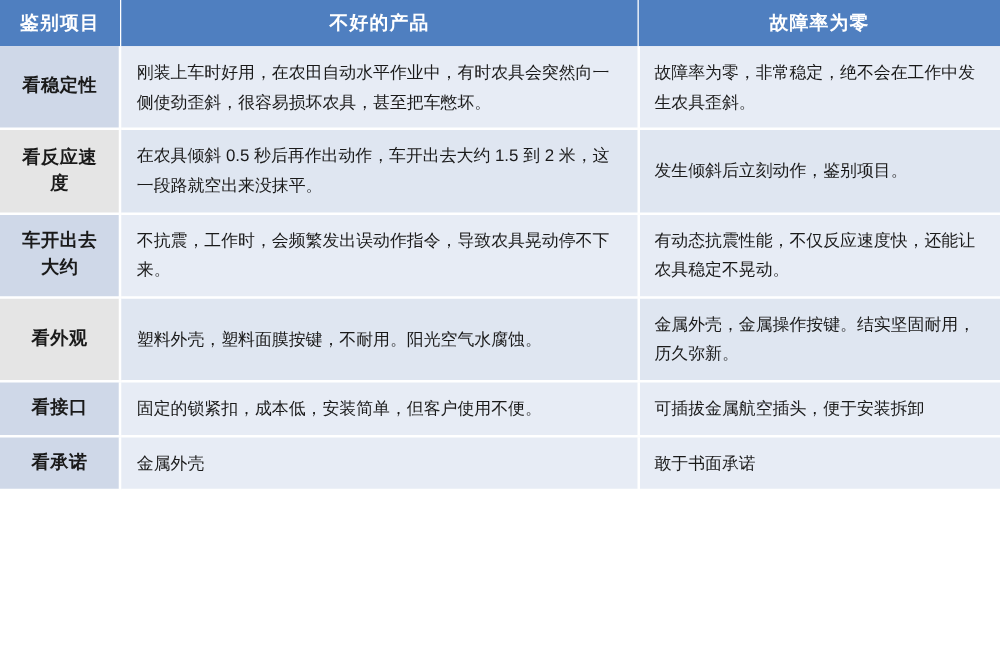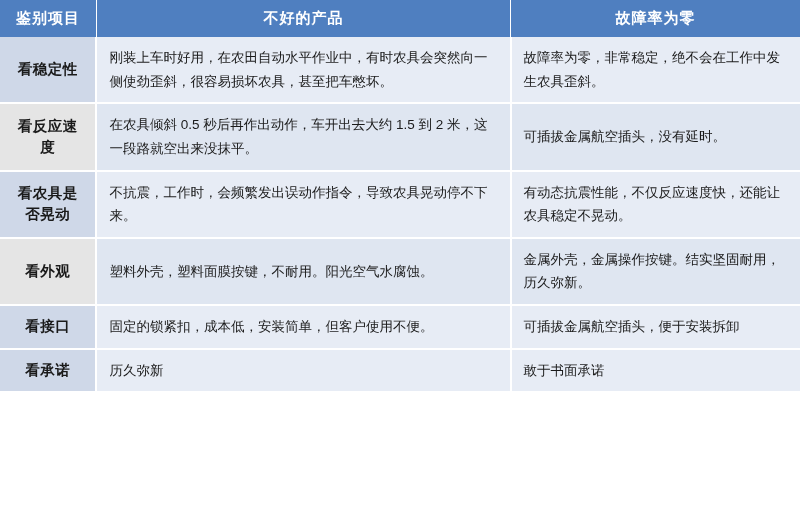--- a/index.html
+++ b/index.html
@@ -95,36 +95,36 @@
   </thead>
   <tbody>
     <tr>
       <td class="col-label">看稳定性</td>
       <td class="col-bad">刚装上车时好用，在农田自动水平作业中，有时农具会突然向一侧使劲歪斜，很容易损坏农具，甚至把车憋坏。</td>
       <td class="col-good">故障率为零，非常稳定，绝不会在工作中发生农具歪斜。</td>
     </tr>
     <tr class="row-alt">
       <td class="col-label">看反应速度</td>
       <td class="col-bad">在农具倾斜 0.5 秒后再作出动作，车开出去大约 1.5 到 2 米，这一段路就空出来没抹平。</td>
-      <td class="col-good">可插拔金属航空插头，没有延时。</td>
+      <td class="col-good">发生倾斜后立刻动作，鉴别项目。</td>
     </tr>
     <tr>
-      <td class="col-label">看农具是否晃动</td>
+      <td class="col-label">车开出去大约</td>
       <td class="col-bad">不抗震，工作时，会频繁发出误动作指令，导致农具晃动停不下来。</td>
       <td class="col-good">有动态抗震性能，不仅反应速度快，还能让农具稳定不晃动。</td>
     </tr>
     <tr class="row-alt">
       <td class="col-label">看外观</td>
       <td class="col-bad">塑料外壳，塑料面膜按键，不耐用。阳光空气水腐蚀。</td>
       <td class="col-good">金属外壳，金属操作按键。结实坚固耐用，历久弥新。</td>
     </tr>
     <tr>
       <td class="col-label">看接口</td>
       <td class="col-bad">固定的锁紧扣，成本低，安装简单，但客户使用不便。</td>
       <td class="col-good">可插拔金属航空插头，便于安装拆卸</td>
     </tr>
     <tr>
       <td class="col-label">看承诺</td>
-      <td class="col-bad">历久弥新</td>
+      <td class="col-bad">金属外壳</td>
       <td class="col-good">敢于书面承诺</td>
     </tr>
   </tbody>
 </table>
 
 </body></html>

